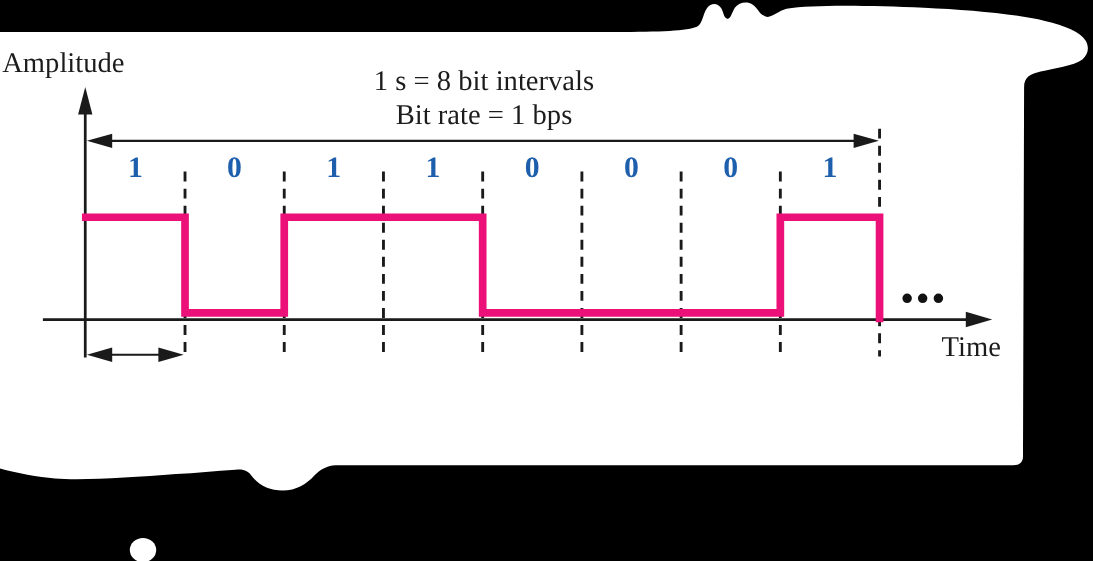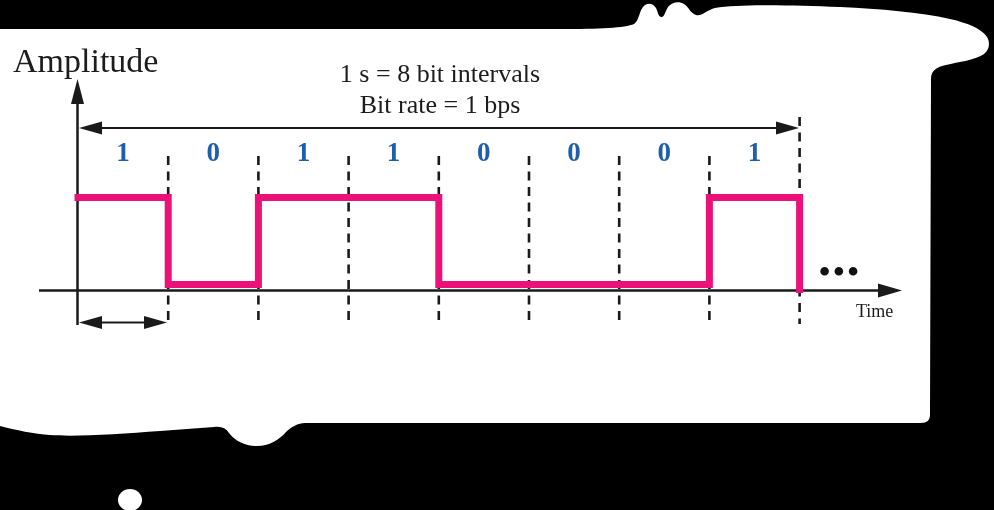--- a/index.html
+++ b/index.html
@@ -2,22 +2,22 @@
 <html><head>
 <meta charset="utf-8">
 <style>
   html,body{margin:0;padding:0;background:#000;}
   #canvas{
     position:relative;width:994px;height:510px;background:#000;
     font-family:"Liberation Serif", serif;overflow:hidden;
   }
   #bg-svg{position:absolute;left:0;top:0;}
   .lbl{position:absolute;color:#1c1c1c;white-space:nowrap;}
-  #amplitude-label{left:13px;top:42px;font-size:34px;}
-  #time-label{left:856px;top:301px;font-size:18px;}
+  #amplitude-label{left:2px;top:42px;font-size:26px;}
+  #time-label{left:856px;top:301px;font-size:26px;}
   .caption{position:absolute;left:250px;width:380px;text-align:center;color:#1c1c1c;font-size:26px;}
   #caption-line-1{top:59px;}
   #caption-line-2{top:90px;}
   .bit-label{
     position:absolute;top:137px;width:90px;text-align:center;
     font-size:27px;font-weight:bold;color:#1d5fac;line-height:30px;
   }
   #ellipsis{
     position:absolute;left:819px;top:252px;font-size:32px;line-height:38px;
     letter-spacing:3px;color:#111;font-weight:bold;

